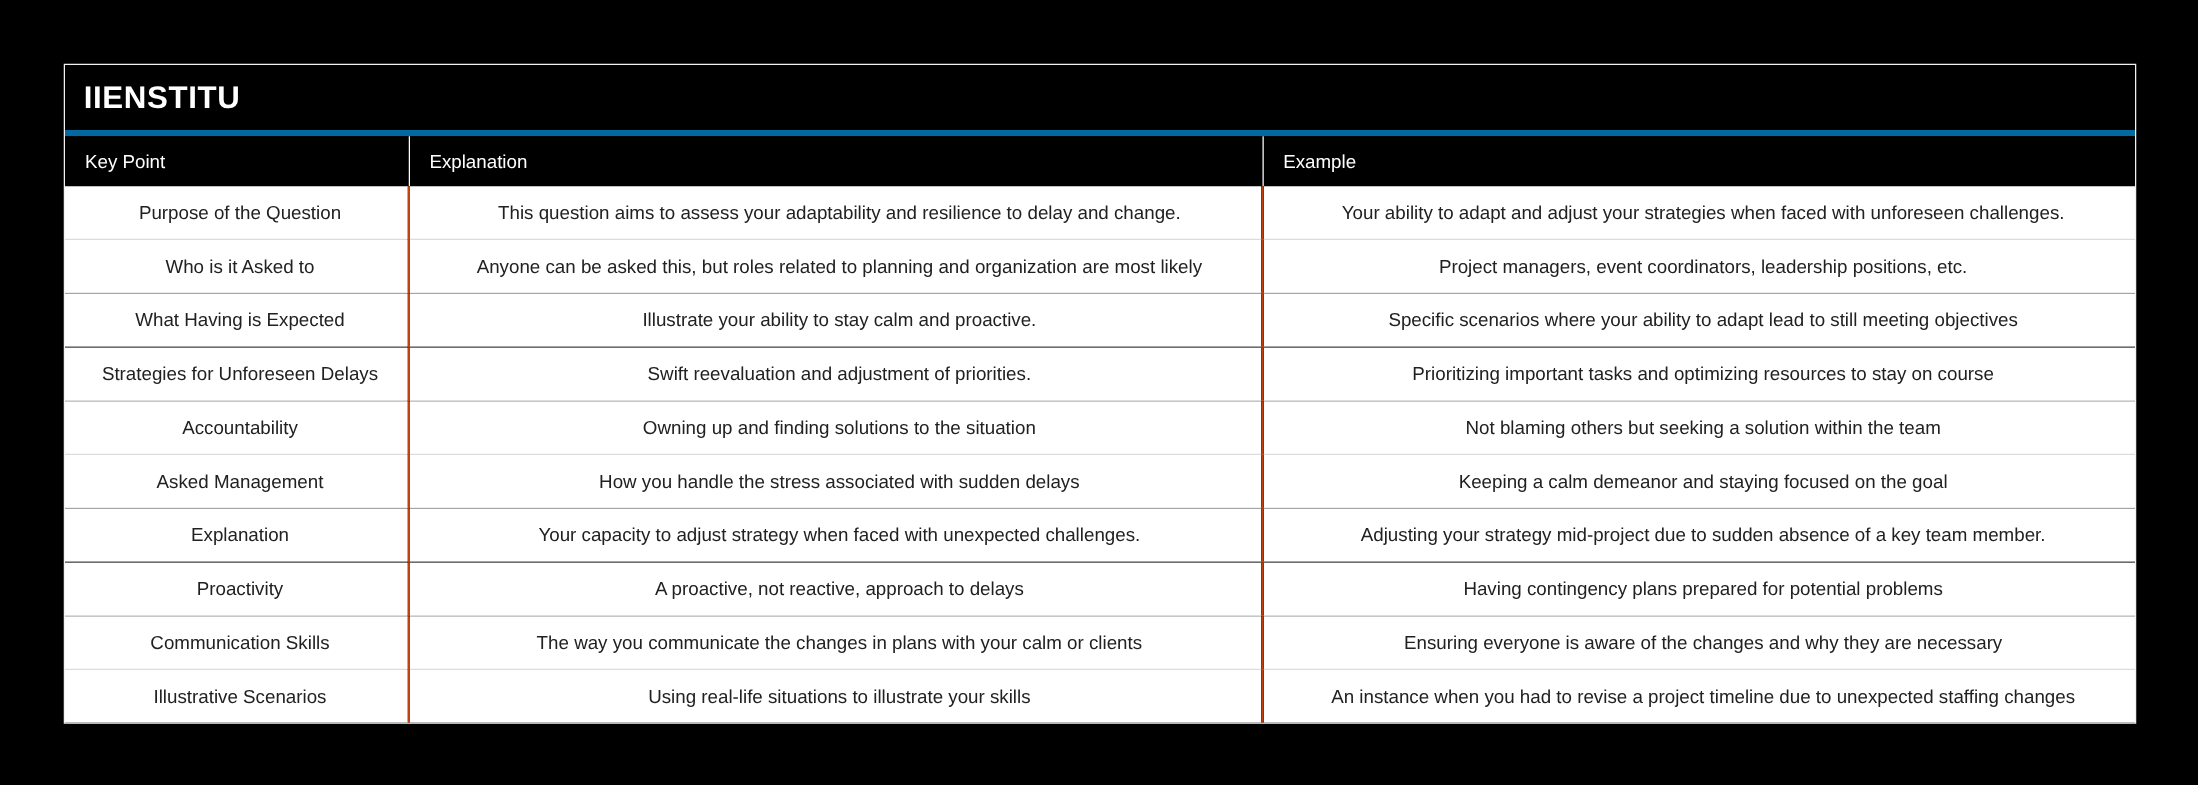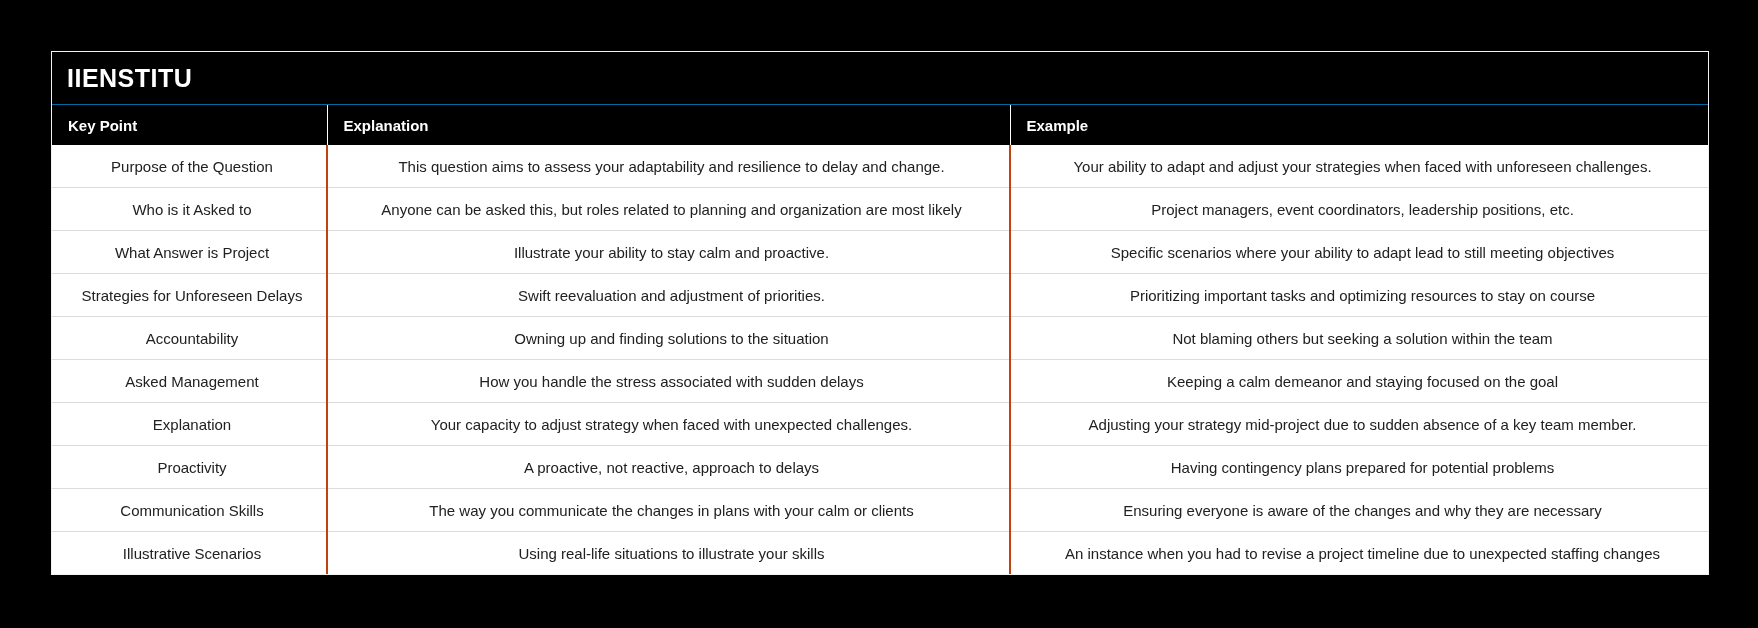--- a/index.html
+++ b/index.html
@@ -16,21 +16,21 @@
     left: 51px;
     top: 51px;
     width: 1656px;
     border: 1px solid #f2f2f2;
     background: #000000;
     box-sizing: content-box;
   }
   .title-bar {
     height: 52px;
     background: #000000;
-    border-bottom: 1px solid #0369a1;
+    border-bottom: 5px solid #0369a1;
     display: flex;
     align-items: center;
     padding-left: 15px;
   }
   .title-bar .title-text {
     color: #ffffff;
     font-size: 25px;
     font-weight: bold;
     letter-spacing: 0.5px;
   }
@@ -38,21 +38,21 @@
     width: 100%;
     border-collapse: collapse;
     table-layout: fixed;
   }
   table.data-table col.c1 { width: 275px; }
   table.data-table col.c2 { width: 683px; }
   table.data-table thead th {
     background: #000000;
     color: #ffffff;
     font-size: 15px;
-    font-weight: bold;
+    font-weight: normal;
     text-align: left;
     height: 40px;
     padding: 0 10px 0 16px;
     vertical-align: middle;
   }
   table.data-table thead th + th {
     border-left: 1px solid #ffffff;
   }
   table.data-table tbody td {
     background: #ffffff;
@@ -97,21 +97,21 @@
           <td>Purpose of the Question</td>
           <td>This question aims to assess your adaptability and resilience to delay and change.</td>
           <td>Your ability to adapt and adjust your strategies when faced with unforeseen challenges.</td>
         </tr>
         <tr>
           <td>Who is it Asked to</td>
           <td>Anyone can be asked this, but roles related to planning and organization are most likely</td>
           <td>Project managers, event coordinators, leadership positions, etc.</td>
         </tr>
         <tr>
-          <td>What Answer is Project</td>
+          <td>What Having is Expected</td>
           <td>Illustrate your ability to stay calm and proactive.</td>
           <td>Specific scenarios where your ability to adapt lead to still meeting objectives</td>
         </tr>
         <tr>
           <td>Strategies for Unforeseen Delays</td>
           <td>Swift reevaluation and adjustment of priorities.</td>
           <td>Prioritizing important tasks and optimizing resources to stay on course</td>
         </tr>
         <tr>
           <td>Accountability</td>

